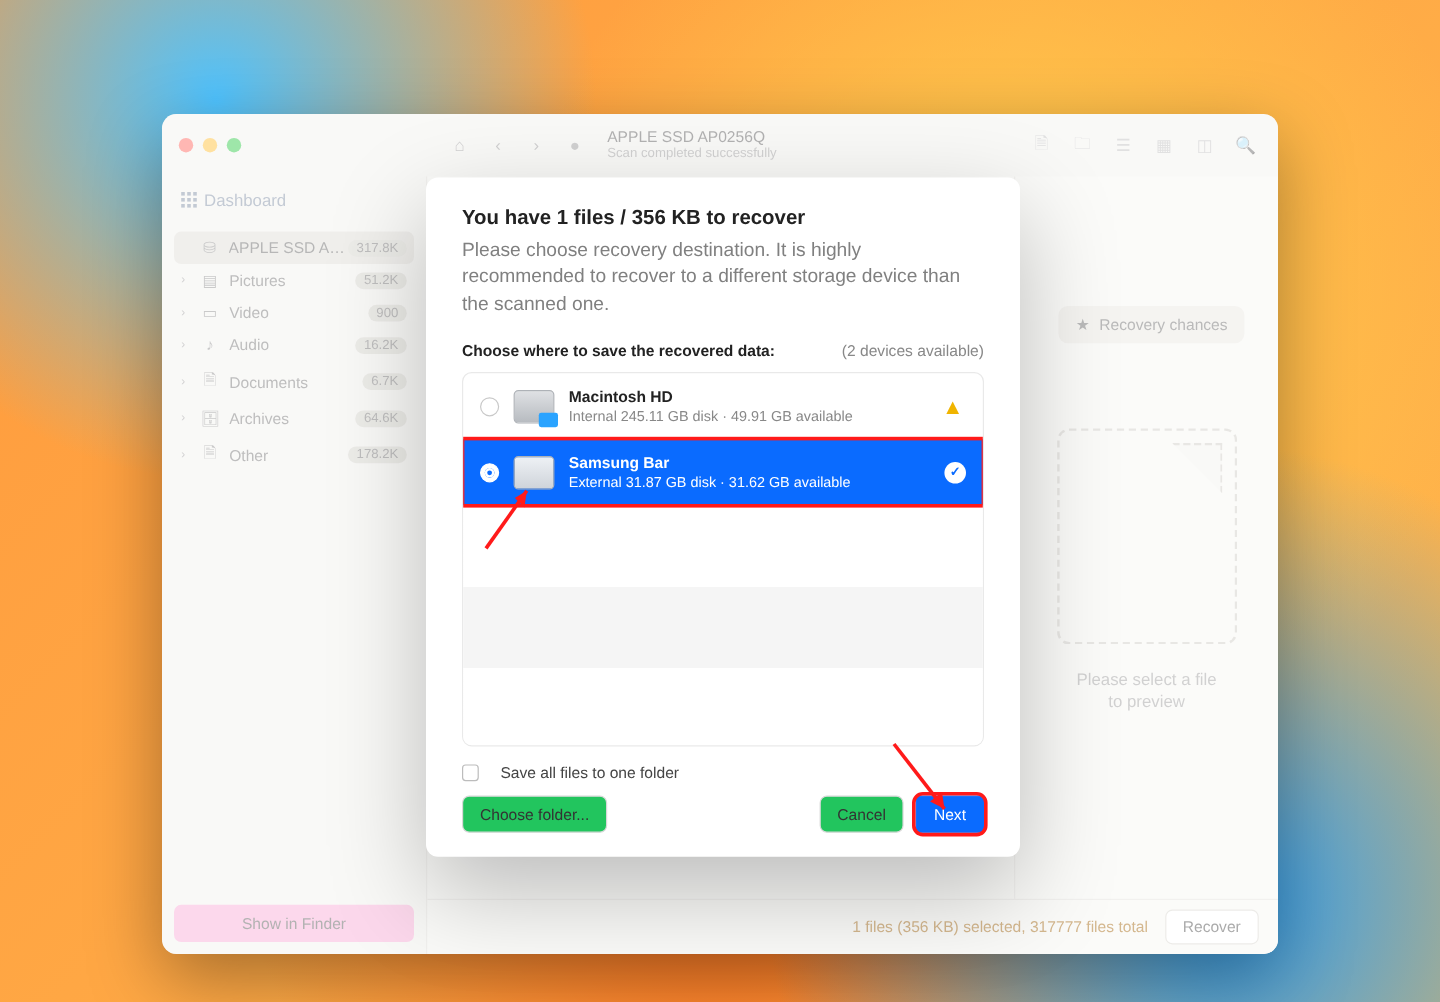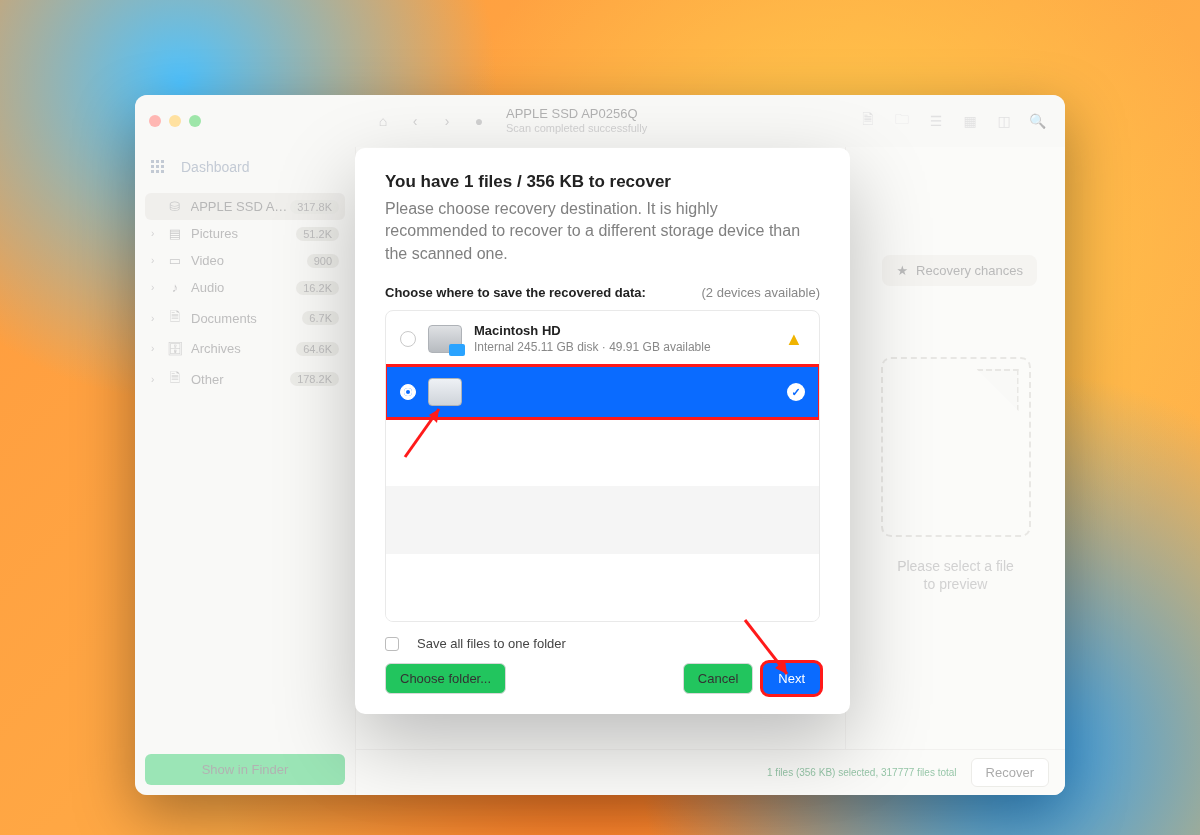--- a/index.html
+++ b/index.html
@@ -21,51 +21,51 @@
 
   .titlebar { height:52px; display:flex; align-items:center; padding:0 14px; }
   .traffic { display:flex; gap:8px; }
   .tl-dot { width:12px; height:12px; border-radius:50%; }
   .tl-red { background:#ff5f57; }
   .tl-yellow { background:#febc2e; }
   .tl-green { background:#28c840; }
 
   .body { flex:1; display:flex; min-height:0; }
   .sidebar { width:220px; padding:6px 10px 10px 10px; display:flex; flex-direction:column; font-size:13px; color:#666; }
-  .dash { display:flex; align-items:center; gap:16px; color:#7a8aa0; padding:6px 6px 18px 6px; font-size:14px;}
+  .dash { display:flex; align-items:center; gap:5px; color:#7a8aa0; padding:6px 6px 18px 6px; font-size:14px;}
   .dash-icon { width:14px; height:14px; display:inline-grid; grid-template-columns:repeat(3,3px); grid-template-rows:repeat(3,3px); gap:2px; }
   .dash-icon span { background:#7a8aa0; }
   .section-label { font-size:11px; color:#8a8a8a; padding:4px 6px 6px 6px; }
   .srow { display:flex; align-items:center; justify-content:space-between; padding:6px 6px; border-radius:6px; color:#6f6f6f;}
   .srow.sel { background:#dedcd6; color:#5f5f5f; }
   .srow .left { display:flex; align-items:center; gap:8px; min-width:0; }
   .srow .left .chev { font-size:10px; color:#9a9a9a; width:8px; display:inline-block; }
   .srow .left .ic { width:16px; text-align:center; color:#8a8a8a; }
   .srow .lbl { white-space:nowrap; overflow:hidden; text-overflow:ellipsis; max-width:110px; }
   .badge { background:#d6d4cd; color:#6f6f6f; border-radius:8px; padding:1px 7px; font-size:11px; }
   .show-finder { margin-top:auto; align-self:stretch; }
-  .show-finder button { width:100%; background:#22c55e; border:none; border-radius:6px; padding:8px; font-size:13px; color:#555; }
+  .show-finder button { width:100%; background:#f9a8d4; border:none; border-radius:6px; padding:8px; font-size:13px; color:#555; }
 
   .main { flex:1; background:#f6f5f2; display:flex; flex-direction:column; border-left:1px solid #e3e1db; }
   .toolbar { height:52px; margin-top:-52px; display:flex; align-items:center; padding:0 16px; gap:12px; color:#9a9a9a; }
   .tb-left { display:flex; align-items:center; gap:10px; }
   .ic-btn { width:22px; height:22px; display:flex; align-items:center; justify-content:center; font-size:14px; }
   .disk-title { line-height:1.15; margin-left:6px; }
   .disk-title .t1 { color:#555; font-size:13px; font-weight:500;}
   .disk-title .t2 { color:#9a9a9a; font-size:11px; }
   .tb-right { margin-left:auto; display:flex; gap:12px; color:#bdbdbd; }
   .content { flex:1; display:flex; min-height:0; }
   .file-area { flex:1; }
   .preview { width:220px; border-left:1px solid #e5e3dd; display:flex; flex-direction:column; align-items:center; justify-content:flex-start; padding-top:80px; }
   .chances { background:#e8e6e0; border-radius:8px; padding:8px 14px; font-size:13px; color:#666; display:flex; align-items:center; gap:8px; position:absolute; right:28px; top:160px; }
   .preview-ph { width:150px; height:180px; border:2px dashed #cdcbc4; border-radius:10px; margin-top:130px; display:flex; align-items:center; justify-content:center; position:relative;}
   .preview-ph::after { content:""; position:absolute; top:10px; right:10px; width:40px; height:40px; border-top:2px dashed #cdcbc4; border-right:2px dashed #cdcbc4; background:#f2f1ee; transform:rotate(0deg); clip-path: polygon(0 0, 100% 0, 100% 100%);}
   .preview-text { text-align:center; color:#9a9a9a; font-size:14px; margin-top:20px; line-height:1.3;}
   .footer { height:46px; border-top:1px solid #e3e1db; display:flex; align-items:center; justify-content:flex-end; padding:0 16px; gap:14px; }
-  .footer .status { color:#15803d; font-size:10px; }
+  .footer .status { color:#a16207; font-size:13px; }
   .footer button { background:#fff; border:1px solid #d6d4cd; border-radius:6px; padding:6px 14px; font-size:13px; color:#444; }
 
   
   .modal { position:absolute; left:355px; top:148px; width:495px; height:566px; background:#fff; border-radius:10px; box-shadow:0 30px 80px rgba(0,0,0,0.25); z-index:5; display:flex; flex-direction:column; padding:24px 30px 20px 30px; }
   .modal h2 { font-size:17px; font-weight:700; color:#222; }
   .modal .sub { font-size:16px; color:#808080; margin-top:6px; line-height:1.4; }
   .modal .choose { margin-top:20px; display:flex; justify-content:space-between; align-items:baseline; font-size:13px; }
   .modal .choose .l { font-weight:600; color:#222; }
   .modal .choose .r { color:#888; }
   .dev-list { margin-top:10px; border:1px solid #e9e9e9; border-radius:8px; flex:1; overflow:hidden; display:flex; flex-direction:column; }
@@ -259,20 +259,24 @@
           <div class="nm">Macintosh HD</div>
           <div class="dt">Internal 245.11 GB disk · 49.91 GB available</div>
         </div>
         <span class="endic warn">▲</span>
       </div>
     </div>
     <div class="dev-wrap hl">
       <div class="dev sel">
         <span class="radio"></span>
         <span class="diskic"></span>
+        <div class="meta">
+          <div class="nm">Samsung Bar</div>
+          <div class="dt">External 31.87 GB disk · 31.62 GB available</div>
+        </div>
         <span class="endic check">✓</span>
       </div>
     </div>
     <div class="spacer"></div>
   </div>
 
   <div class="save-row">
     <span class="cb"></span>
     <span>Save all files to one folder</span>
   </div>

